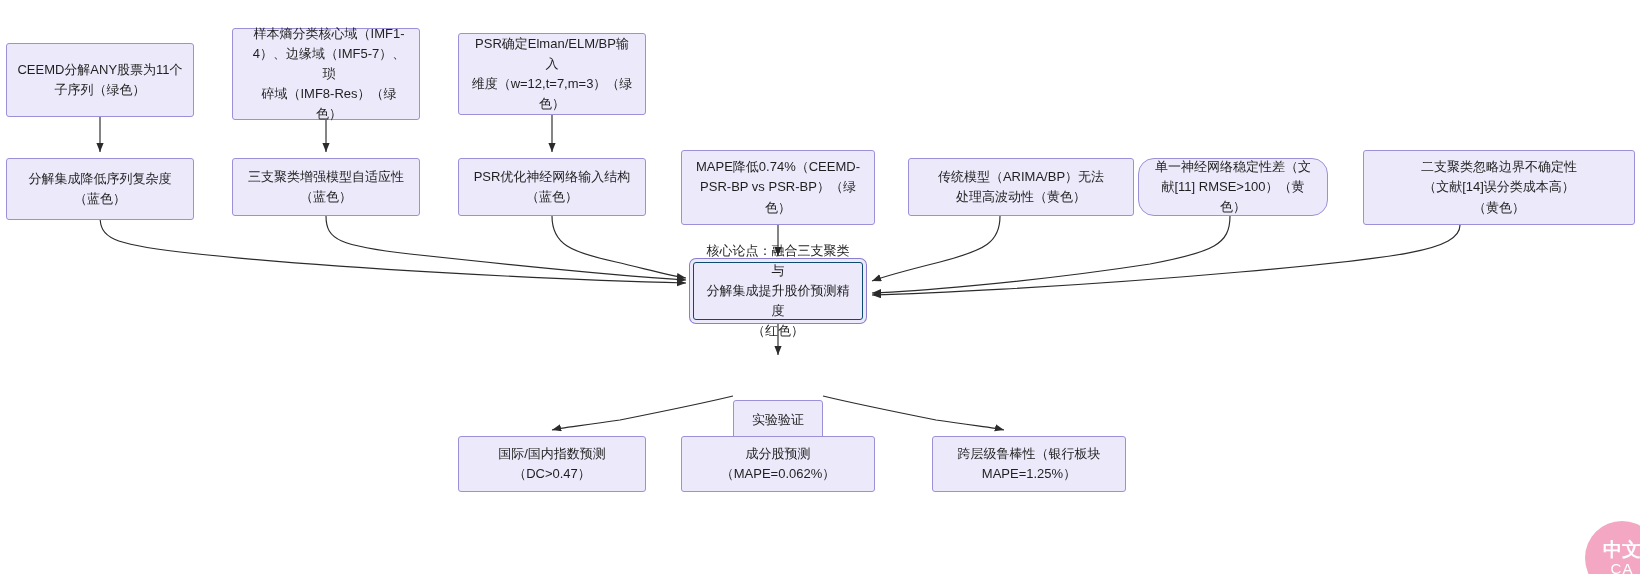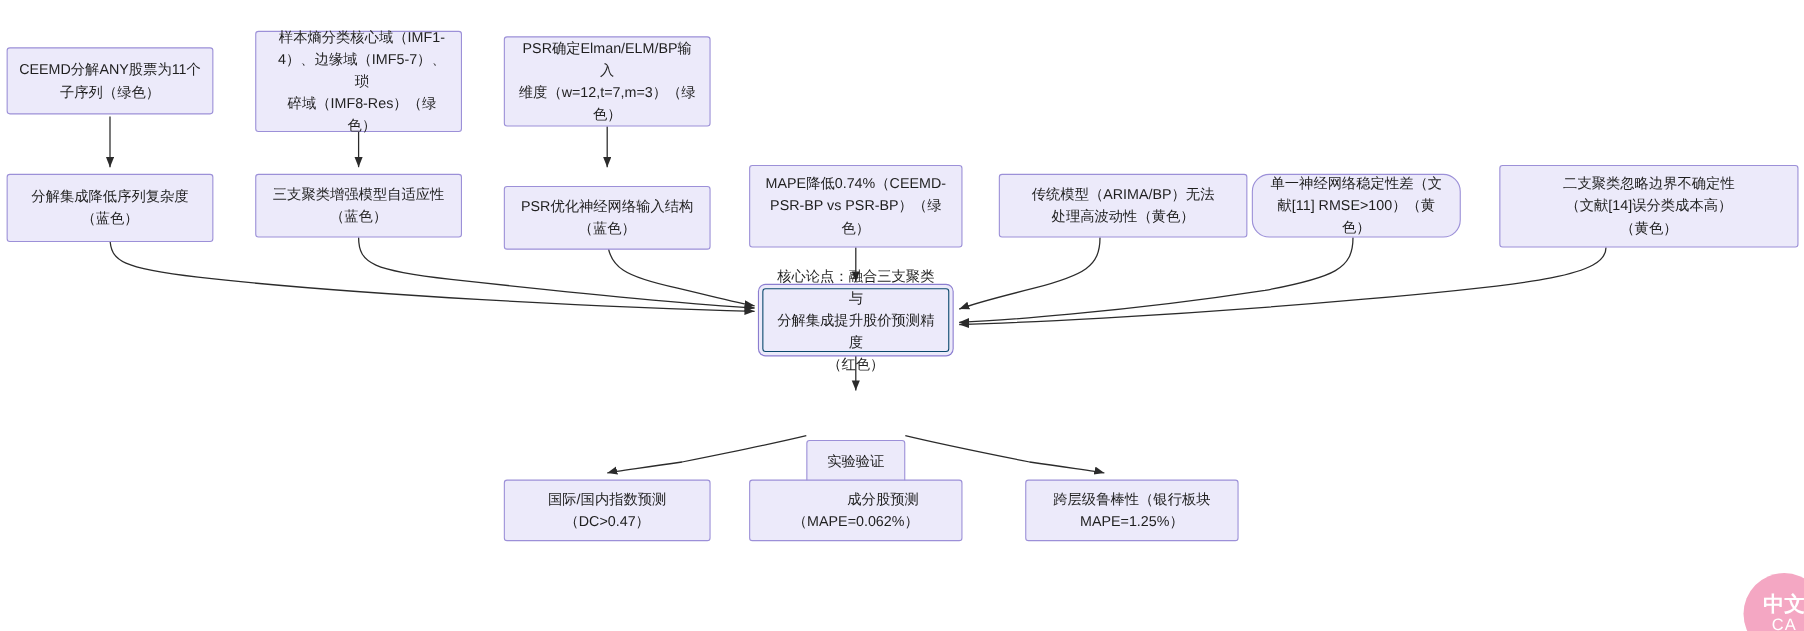--- a/index.html
+++ b/index.html
@@ -103,38 +103,38 @@
       <path d="M1460,225 C1460,250 1400,258 1240,272 C1060,288 910,294 872,295"></path>
 
       <path d="M778,322 L778,355"></path>
 
       <path d="M733,396 C700,404 660,412 620,420 C580,426 560,428 552,430"></path>
       <path d="M778,400 L778,431"></path>
       <path d="M823,396 C856,404 896,412 936,420 C976,426 996,428 1004,430"></path>
     </g>
   </svg>
 
-  <div class="node" style="left:6px; top:43px; width:188px; height:61px;">CEEMD分解ANY股票为11个
+  <div class="node" style="left:6px; top:43px; width:188px; height:74px;">CEEMD分解ANY股票为11个
 子序列（绿色）</div>
 
   <div class="node" style="left:232px; top:28px; width:188px; height:92px;padding-left:16px;">样本熵分类核心域（IMF1-
 4）、边缘域（IMF5-7）、琐
 碎域（IMF8-Res）（绿色）</div>
 
   <div class="node" style="left:458px; top:33px; width:188px; height:82px;">PSR确定Elman/ELM/BP输入
 维度（w=12,t=7,m=3）（绿
 色）</div>
 
   <div class="node" style="left:6px; top:158px; width:188px; height:62px;">分解集成降低序列复杂度
 （蓝色）</div>
 
   <div class="node" style="left:232px; top:158px; width:188px; height:58px;">三支聚类增强模型自适应性
 （蓝色）</div>
 
-  <div class="node" style="left:458px; top:158px; width:188px; height:58px;margin-top:11px;">PSR优化神经网络输入结构
+  <div class="node" style="left:458px; top:158px; width:188px; height:58px;">PSR优化神经网络输入结构
 （蓝色）</div>
 
   <div class="node" style="left:681px; top:150px; width:194px; height:75px;">MAPE降低0.74%（CEEMD-
 PSR-BP vs PSR-BP）（绿
 色）</div>
 
   <div class="node" style="left:908px; top:158px; width:226px; height:58px;">传统模型（ARIMA/BP）无法
 处理高波动性（黄色）</div>
 
   <div class="node" style="left:1138px; top:158px; width:190px; height:58px;border-radius:16px;">单一神经网络稳定性差（文
@@ -146,21 +146,21 @@
 
   <div class="node core" style="left:693px; top:262px; width:170px; height:58px;">核心论点：融合三支聚类与
 分解集成提升股价预测精度
 （红色）</div>
 
   <div class="node" style="left:733px; top:360px; width:90px; height:40px;margin-top:40px;">实验验证</div>
 
   <div class="node" style="left:458px; top:436px; width:188px; height:56px;">国际/国内指数预测
 （DC&gt;0.47）</div>
 
-  <div class="node" style="left:681px; top:436px; width:194px; height:56px;text-align:right;">成分股预测
+  <div class="node" style="left:681px; top:436px; width:194px; height:56px;">成分股预测
 （MAPE=0.062%）</div>
 
   <div class="node" style="left:908px; top:436px; width:194px; height:56px;margin-left:24px;">跨层级鲁棒性（银行板块
 MAPE=1.25%）</div>
 
   <div class="watermark" style="left:1585px; top:521px;">
     <span>中文</span>
     <span class="wm-sub">CA</span>
   </div>
 

